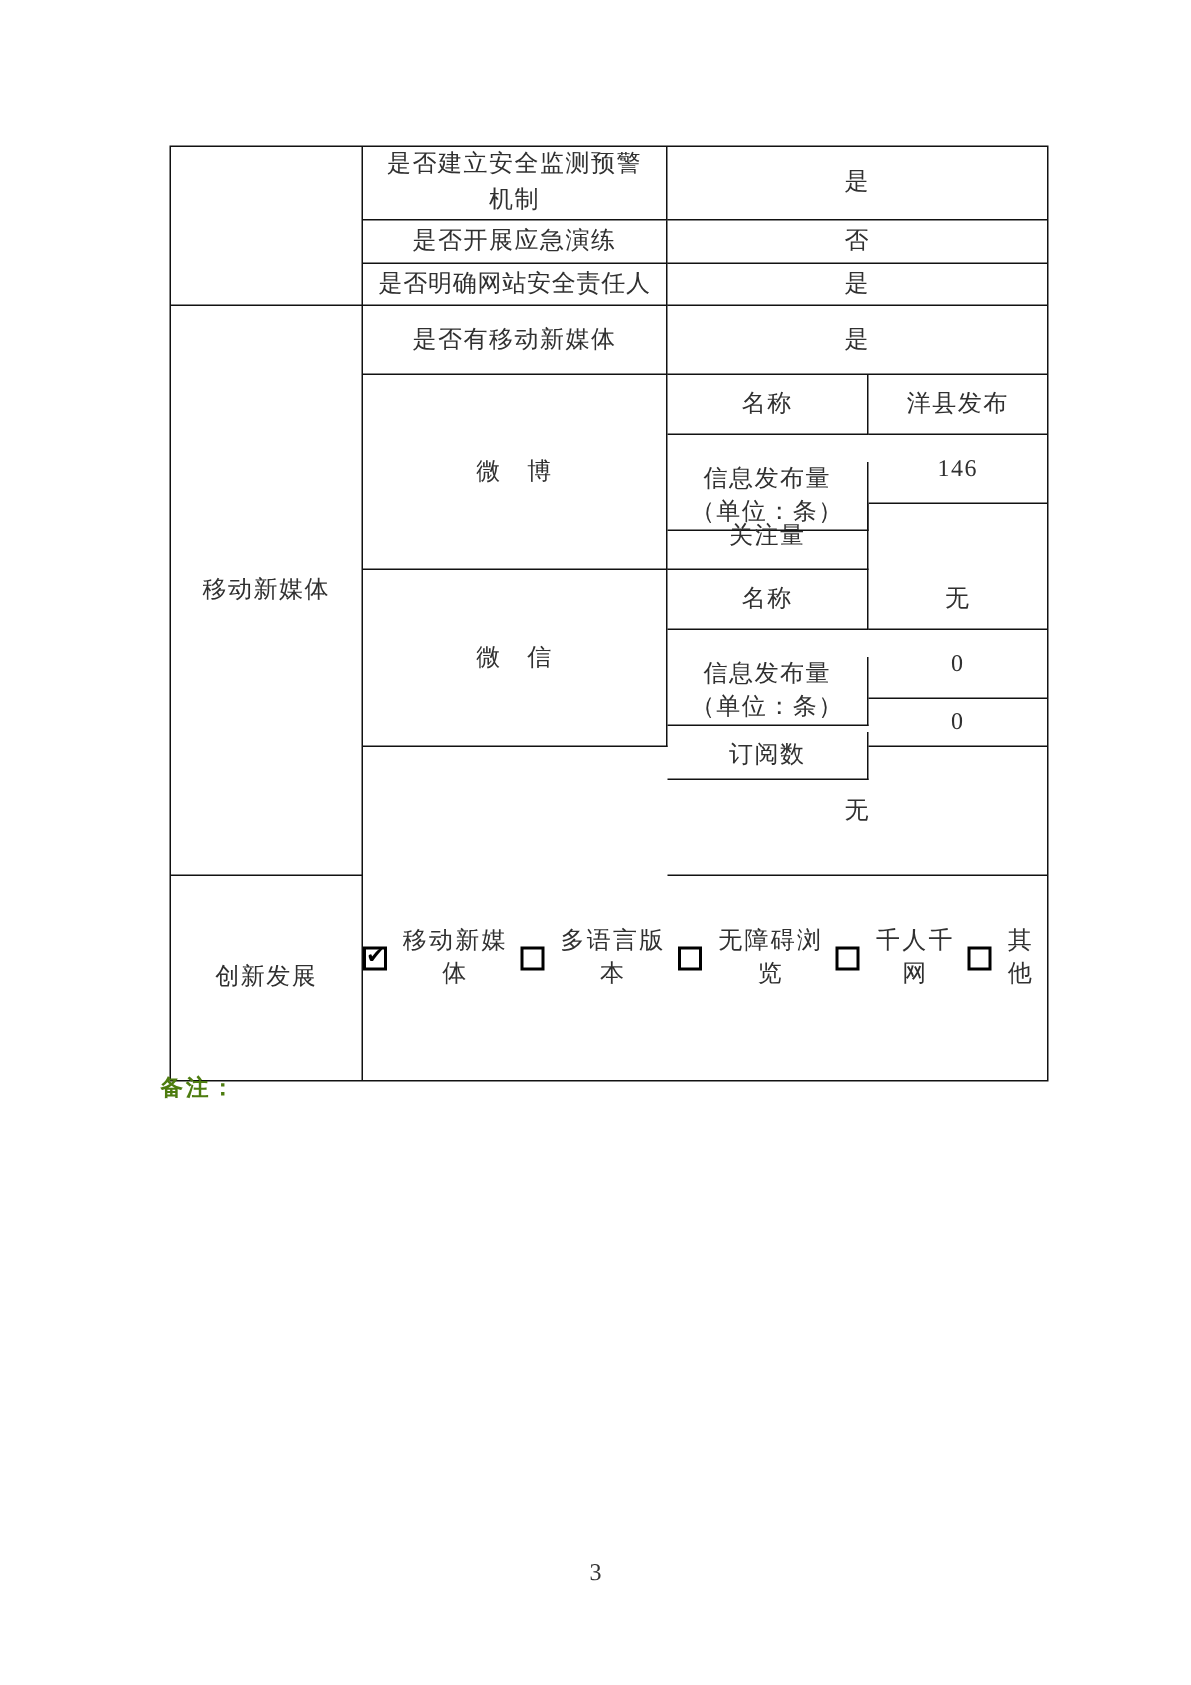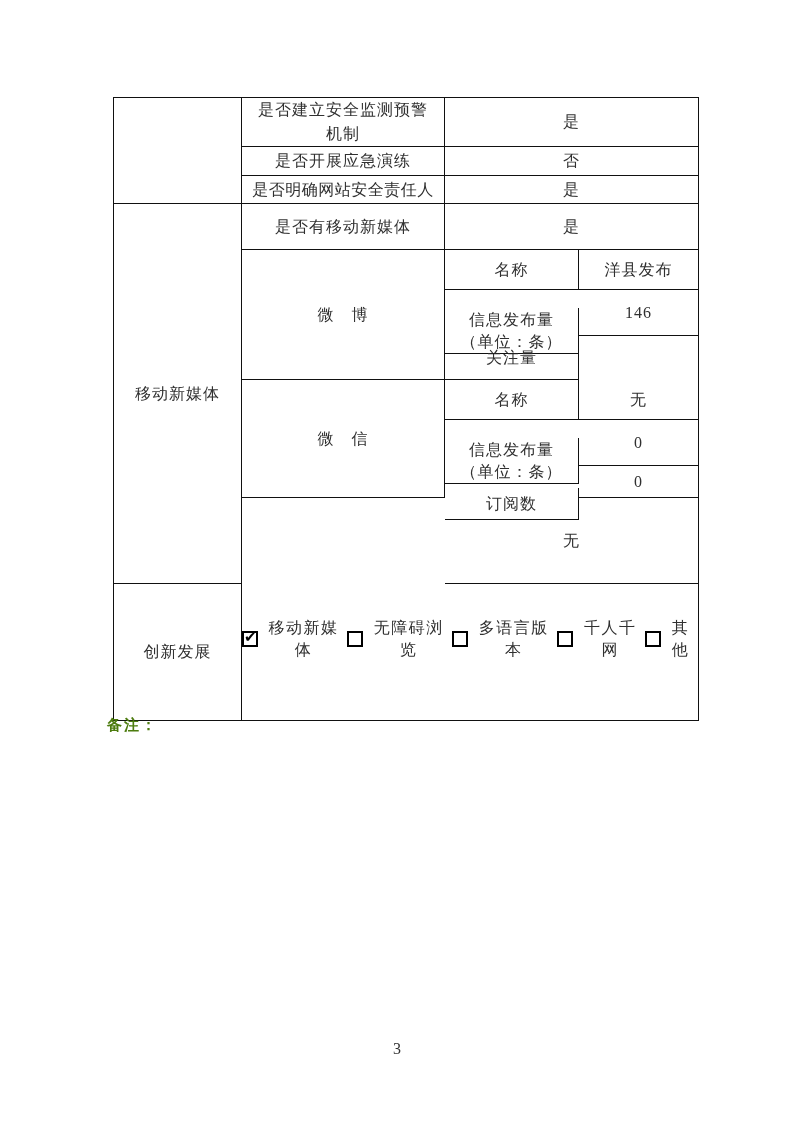--- a/index.html
+++ b/index.html
@@ -149,27 +149,27 @@
     <span class="option">
       <span class="checkbox">
           <span>✔</span>
         </span>
       <span>移动新媒体</span>
     </span>
     <span class="option">
       <span class="checkbox">
           <span></span>
         </span>
-      <span>无障碍浏览</span>
+      <span>多语言版本</span>
     </span>
     <span class="option">
       <span class="checkbox">
           <span></span>
         </span>
-      <span>多语言版本</span>
+      <span>无障碍浏览</span>
     </span>
     <span class="option">
       <span class="checkbox">
           <span></span>
         </span>
       <span>千人千网</span>
     </span>
     <span class="option">
       <span class="checkbox">
           <span></span>

